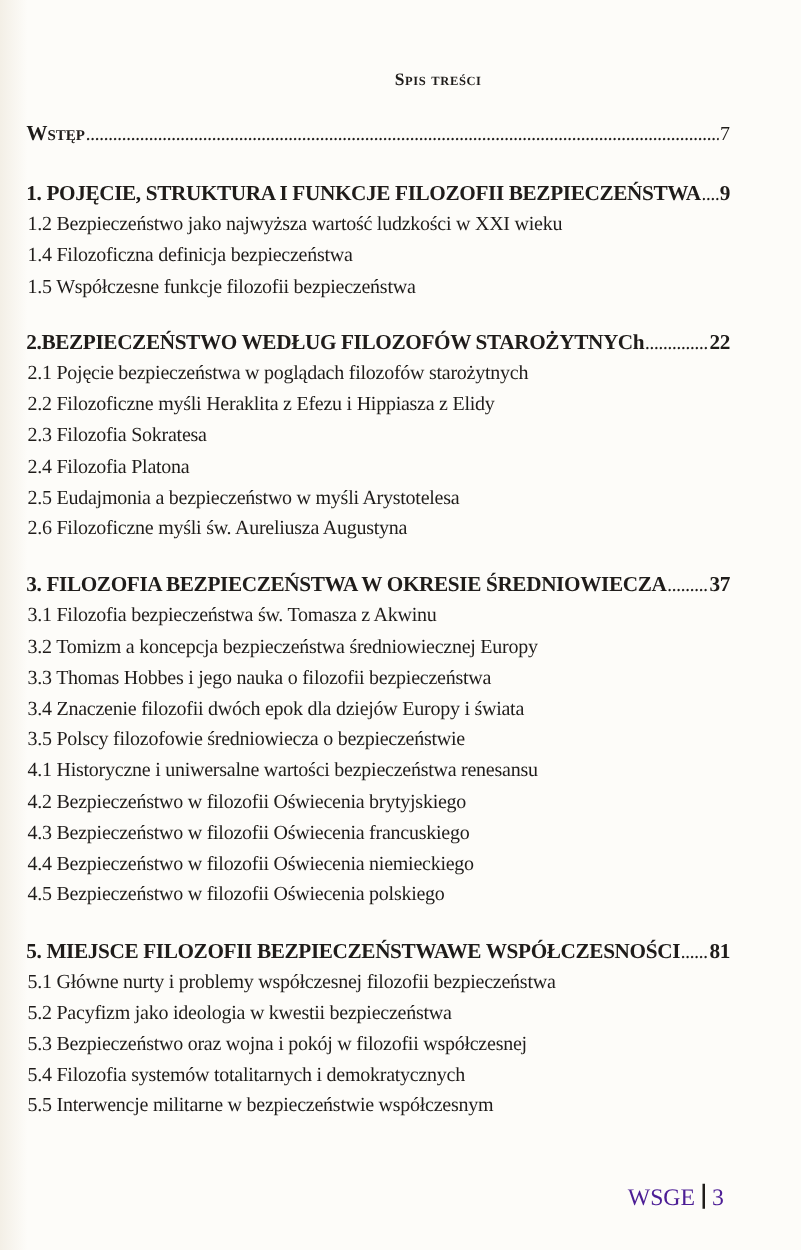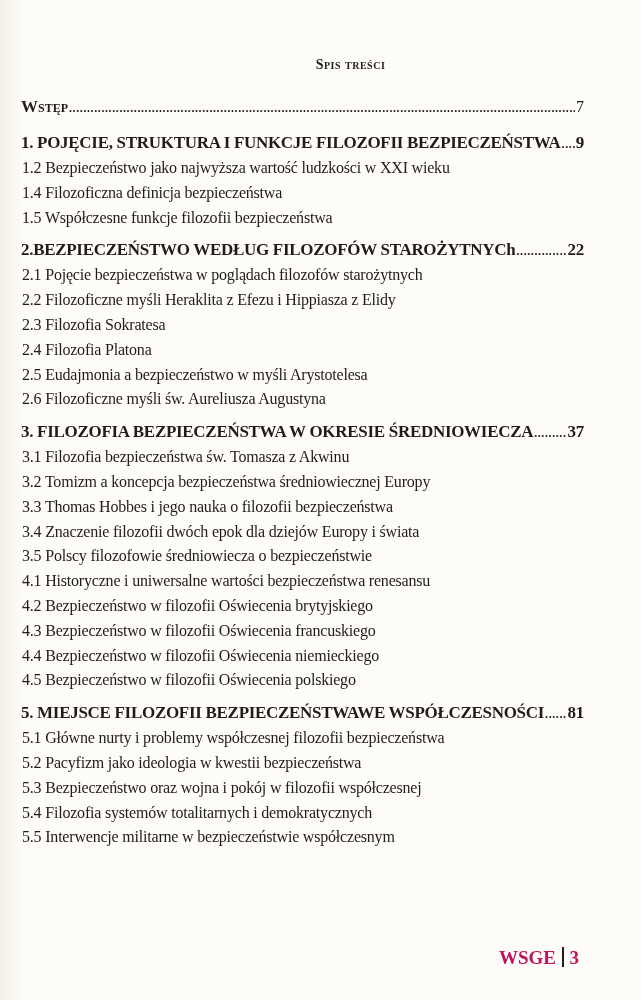--- a/index.html
+++ b/index.html
@@ -62,41 +62,40 @@
       font-size: 17px;
       font-weight: bold;
       font-variant: small-caps;
       line-height: 32px;
     }
     .chapter {
       height: 26px;
       line-height: 26px;
       font-size: 17px;
       font-weight: bold;
-      margin-top: 7px;
+      margin-top: 19px;
       letter-spacing: -0.3px;
     }
     .chapter .label, .chapter .page { font-size: 17px; }
     .section {
       height: 24.8px;
       line-height: 24.8px;
       font-size: 16px;
       letter-spacing: -0.2px;
       flex-direction: column;
     }
     .section .page, .intro .page { font-weight: normal; }
     .intro .page { font-size: 16px; }
     .chapter .dots { font-weight: bold; }
     .footer {
       position: absolute;
       right: 62px;
       top: 947px;
       font-size: 19px;
-      color: #be185d;
-      font-weight: bold;
+      color: #4c1d95;
     }
     .footer .sep {
       display: inline-block;
       width: 1.5px;
       height: 20px;
       background: #1f1c1a;
       margin: 0 6px;
       vertical-align: -3px;
     }
   </style>

